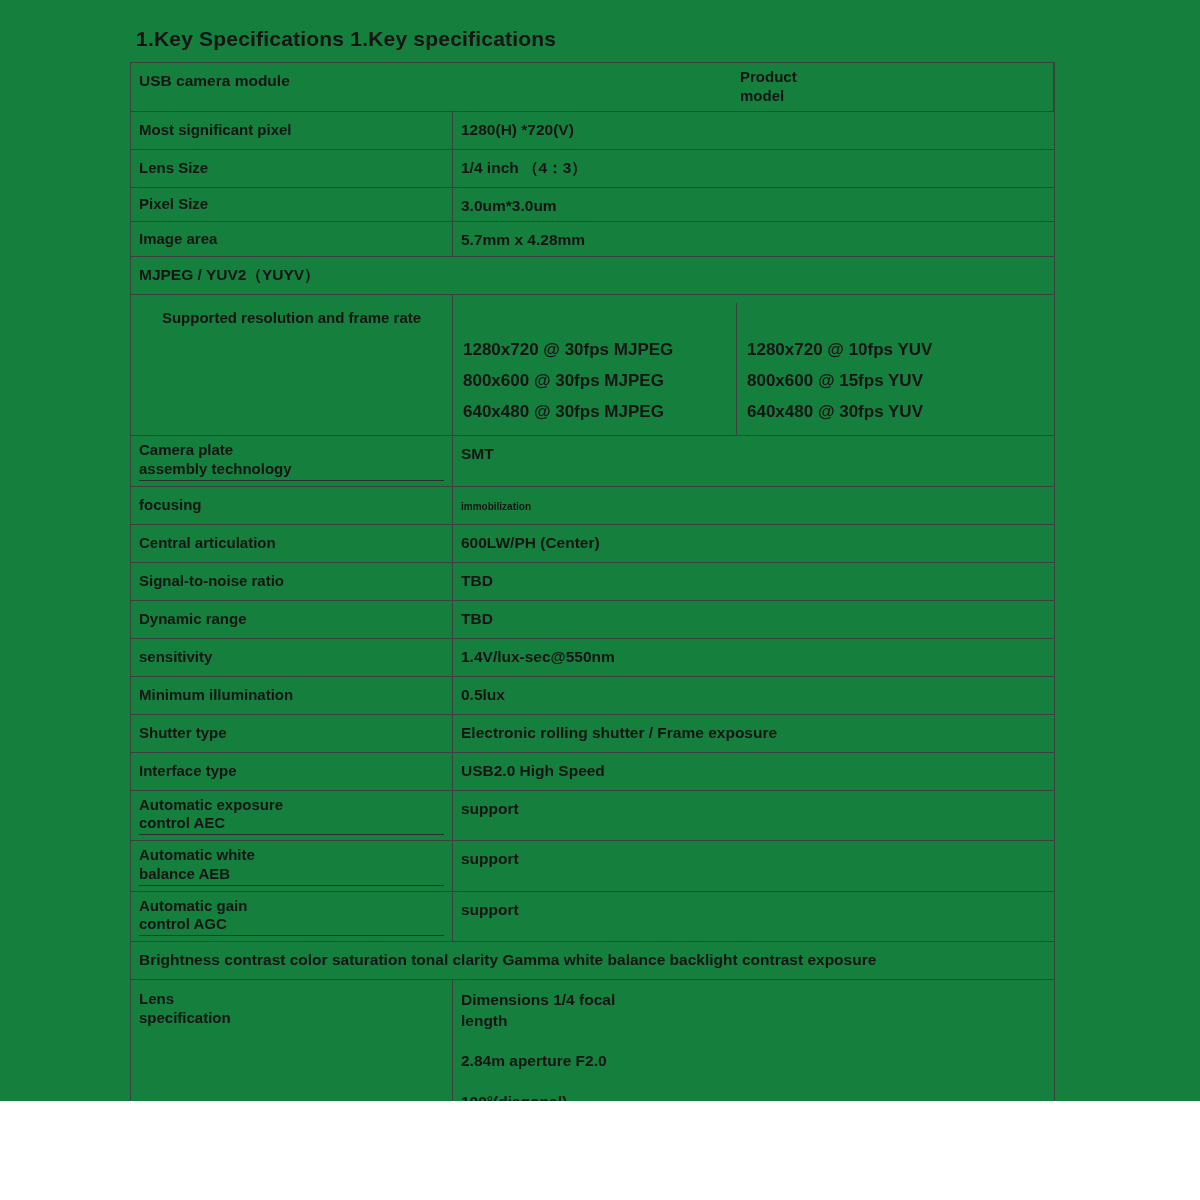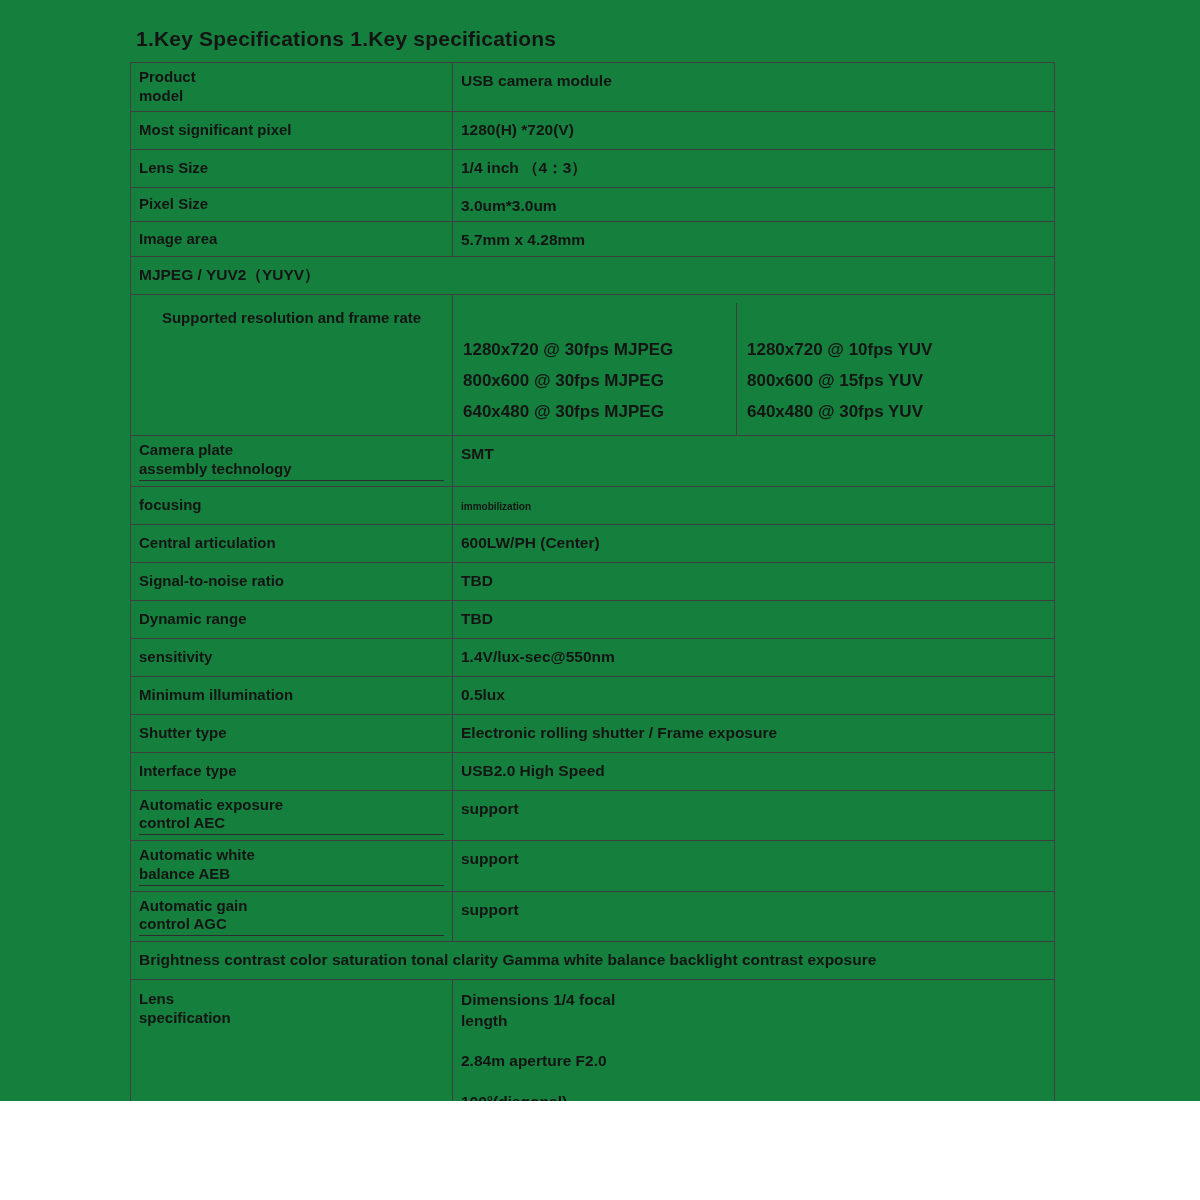--- a/index.html
+++ b/index.html
@@ -48,26 +48,26 @@
 </head>
 <body>
 
 <div class="page">
 
   <div class="title">1.Key Specifications 1.Key specifications</div>
 
   <div class="spec-table">
 
     <div class="row">
+      <div class="cell value">
+        <span class="val">USB camera module</span>
+      </div>
       <div class="cell label">
         <span class="lbl">Product
 model</span>
-      </div>
-      <div class="cell value">
-        <span class="val">USB camera module</span>
       </div>
     </div>
 
 
     <div class="row">
       <div class="cell label">
         <span class="lbl">Most significant pixel</span>
       </div>
       <div class="cell value">
         <span class="val">1280(H) *720(V)</span>

